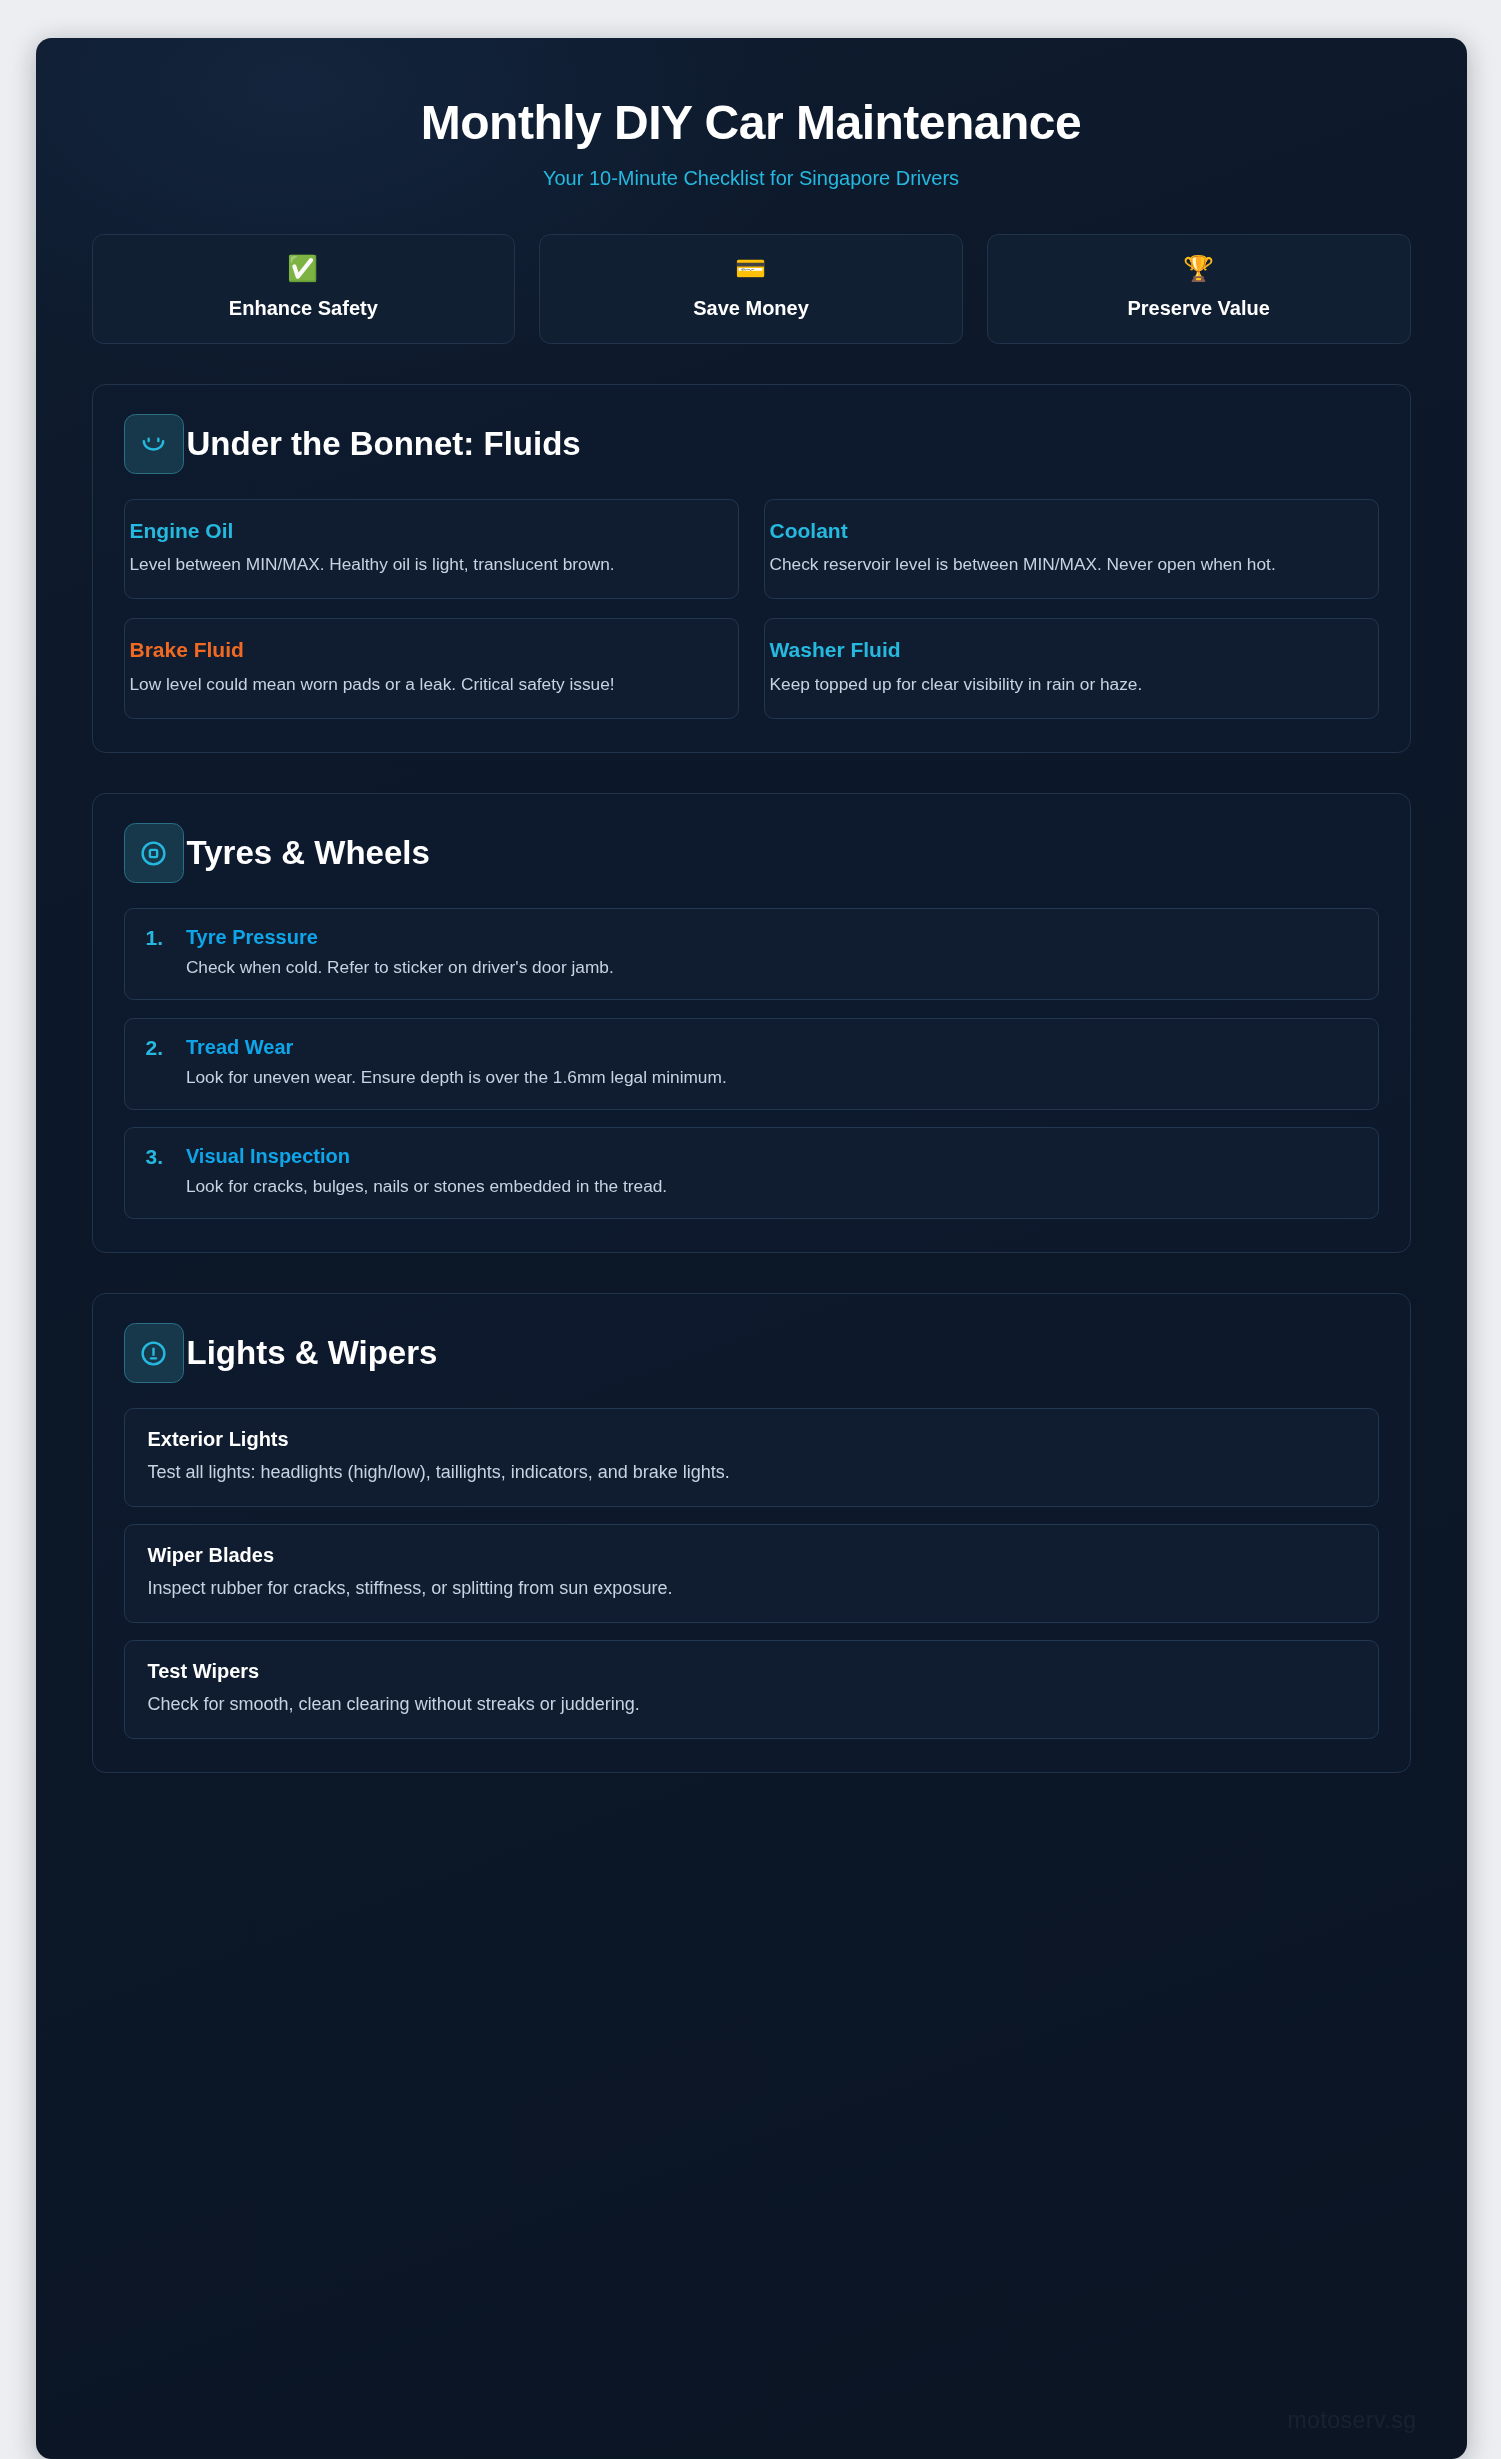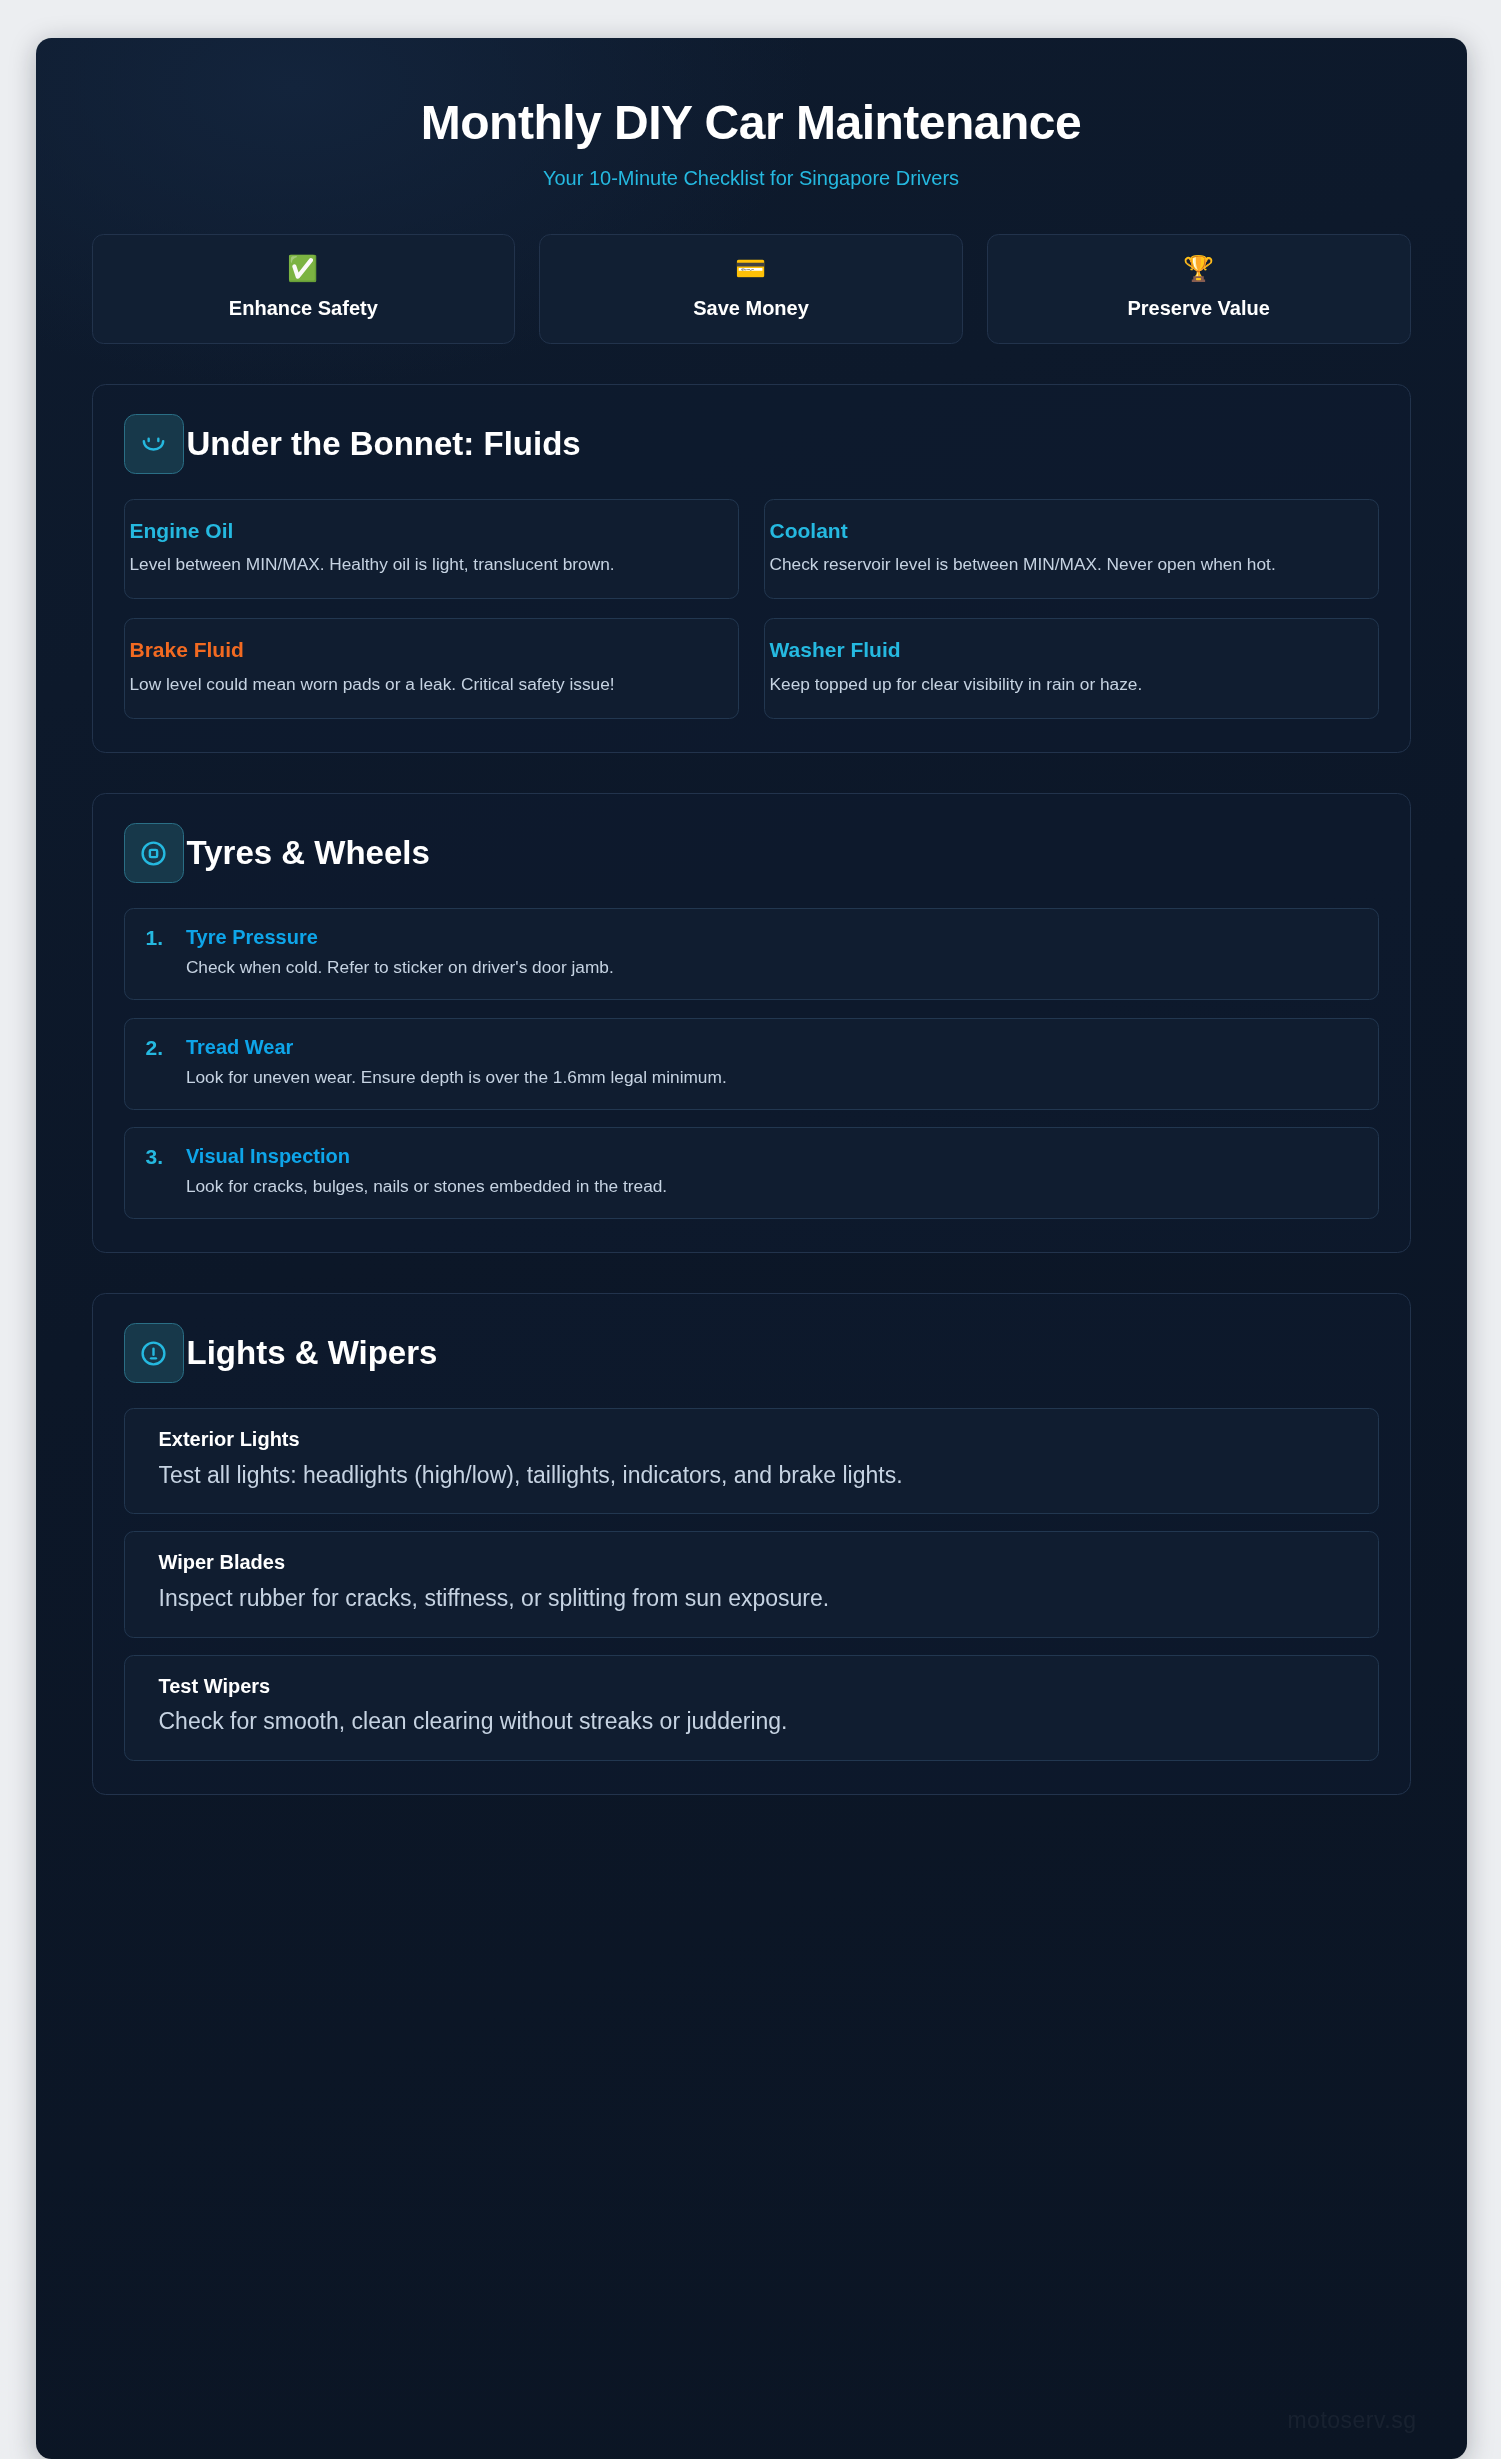--- a/index.html
+++ b/index.html
@@ -143,29 +143,29 @@
     margin-bottom: 5.8px;
   }
   .ndesc { font-size: 17.3px; color: #c6d3e2; line-height: 1.45; }
 
   
   .plist { display: flex; flex-direction: column; gap: 17.3px; }
   .pitem {
     background: #101d30;
     border: 1px solid #223750;
     border-radius: 9.6px;
-    padding: 19px 23px 21px 34px;
+    padding: 19px 23px 21px 23px;
   }
   .pname {
     font-size: 20px;
     font-weight: bold;
     color: #ffffff;
     margin-bottom: 7.7px;
   }
-  .pdesc { font-size: 23px; color: #c6d3e2; line-height: 1.45; }
+  .pdesc { font-size: 18px; color: #c6d3e2; line-height: 1.45; }
 
   .watermark {
     position: absolute;
     right: 50px;
     bottom: 25px;
     font-size: 23px;
     color: rgba(255,255,255,0.055);
     letter-spacing: 0.5px;
   }
 </style>

